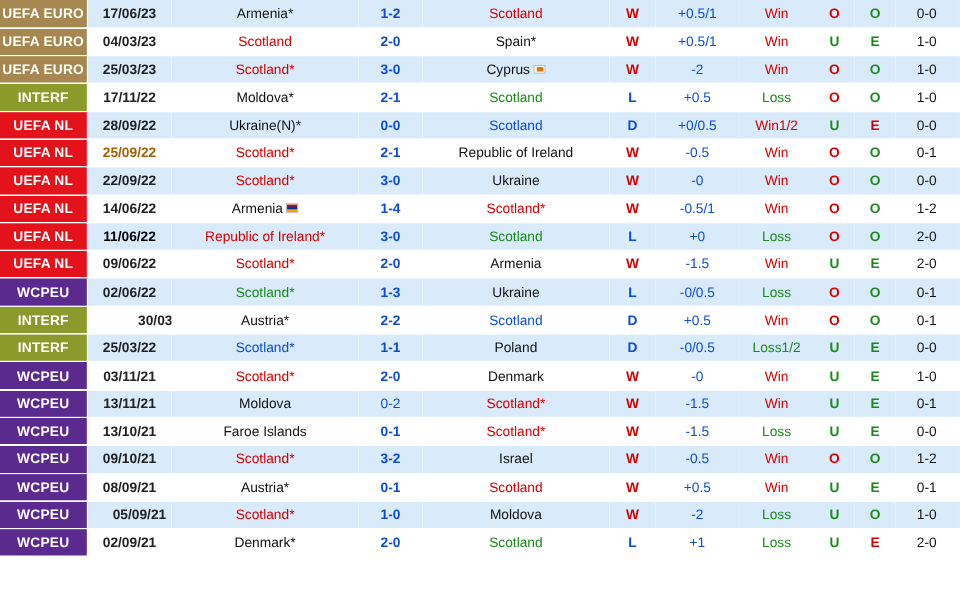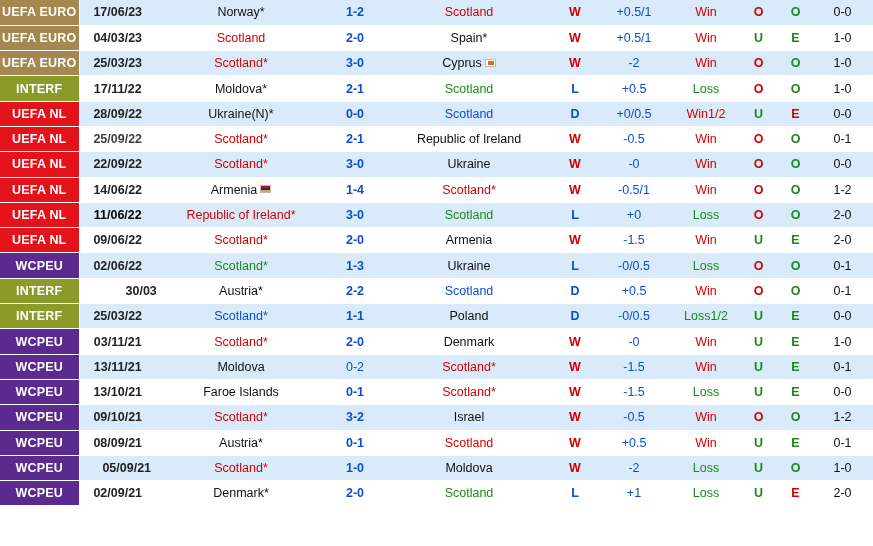--- a/index.html
+++ b/index.html
@@ -100,21 +100,21 @@
         <col class="c-hres">
       <col class="c-ou1">
         <col class="c-ou2">
         <col class="c-cor">
         <col class="c-cres">
     </colgroup>
     <tbody>
         <tr style="background: rgb(217, 235, 251);">
           <td class="comp" style="background: rgb(166, 135, 79);"><span>UEFA EURO</span></td>
           <td class="date" style="color: rgb(34, 34, 34);"><span>17/06/23</span></td>
-          <td class="team" style="color: rgb(17, 17, 17);"><span>Norway*</span></td>
+          <td class="team" style="color: rgb(17, 17, 17);"><span>Armenia*</span></td>
           <td class="score" style="color: rgb(11, 78, 211); font-weight: bold;"><span>1-2</span></td>
           <td class="team" style="color: rgb(212, 0, 0);"><span>Scotland</span></td>
           <td class="wdl" style="color: rgb(212, 0, 0); font-weight: bold;"><span>W</span></td>
           <td class="small" style="color: rgb(11, 78, 211);"><span>+0.5/1</span></td>
           <td class="small" style="color: rgb(212, 0, 0);"><span>Win</span></td>
           <td class="small bold" style="color: rgb(212, 0, 0); font-weight: bold;"><span>O</span></td>
           <td class="small bold" style="color: rgb(26, 138, 26); font-weight: bold;"><span>O</span></td>
           <td class="small" style="color: rgb(17, 17, 17);"><span>0-0</span></td>
           <td class="small bold" style="color: rgb(11, 78, 211); font-weight: bold;"></td>
         </tr>
@@ -169,21 +169,21 @@
           <td class="wdl" style="color: rgb(11, 78, 211); font-weight: bold;"><span>D</span></td>
           <td class="small" style="color: rgb(11, 78, 211);"><span>+0/0.5</span></td>
           <td class="small" style="color: rgb(212, 0, 0);"><span>Win1/2</span></td>
           <td class="small bold" style="color: rgb(26, 138, 26); font-weight: bold;"><span>U</span></td>
           <td class="small bold" style="color: rgb(212, 0, 0); font-weight: bold;"><span>E</span></td>
           <td class="small" style="color: rgb(17, 17, 17);"><span>0-0</span></td>
           <td class="small bold" style="color: rgb(11, 78, 211); font-weight: bold;"></td>
         </tr>
         <tr style="background: rgb(255, 255, 255);">
           <td class="comp" style="background: rgb(228, 18, 26);"><span>UEFA NL</span></td>
-          <td class="date" style="color: #404040;"><span>25/09/22</span></td>
+          <td class="date" style="color: #a16207;"><span>25/09/22</span></td>
           <td class="team" style="color: rgb(212, 0, 0);"><span>Scotland*</span></td>
           <td class="score" style="color: rgb(11, 78, 211); font-weight: bold;"><span>2-1</span></td>
           <td class="team" style="color: rgb(17, 17, 17);"><span>Republic of Ireland</span></td>
           <td class="wdl" style="color: rgb(212, 0, 0); font-weight: bold;"><span>W</span></td>
           <td class="small" style="color: rgb(11, 78, 211);"><span>-0.5</span></td>
           <td class="small" style="color: rgb(212, 0, 0);"><span>Win</span></td>
           <td class="small bold" style="color: rgb(212, 0, 0); font-weight: bold;"><span>O</span></td>
           <td class="small bold" style="color: rgb(26, 138, 26); font-weight: bold;"><span>O</span></td>
           <td class="small" style="color: rgb(17, 17, 17);"><span>0-1</span></td>
           <td class="small bold" style="color: rgb(212, 0, 0); font-weight: bold;"></td>

